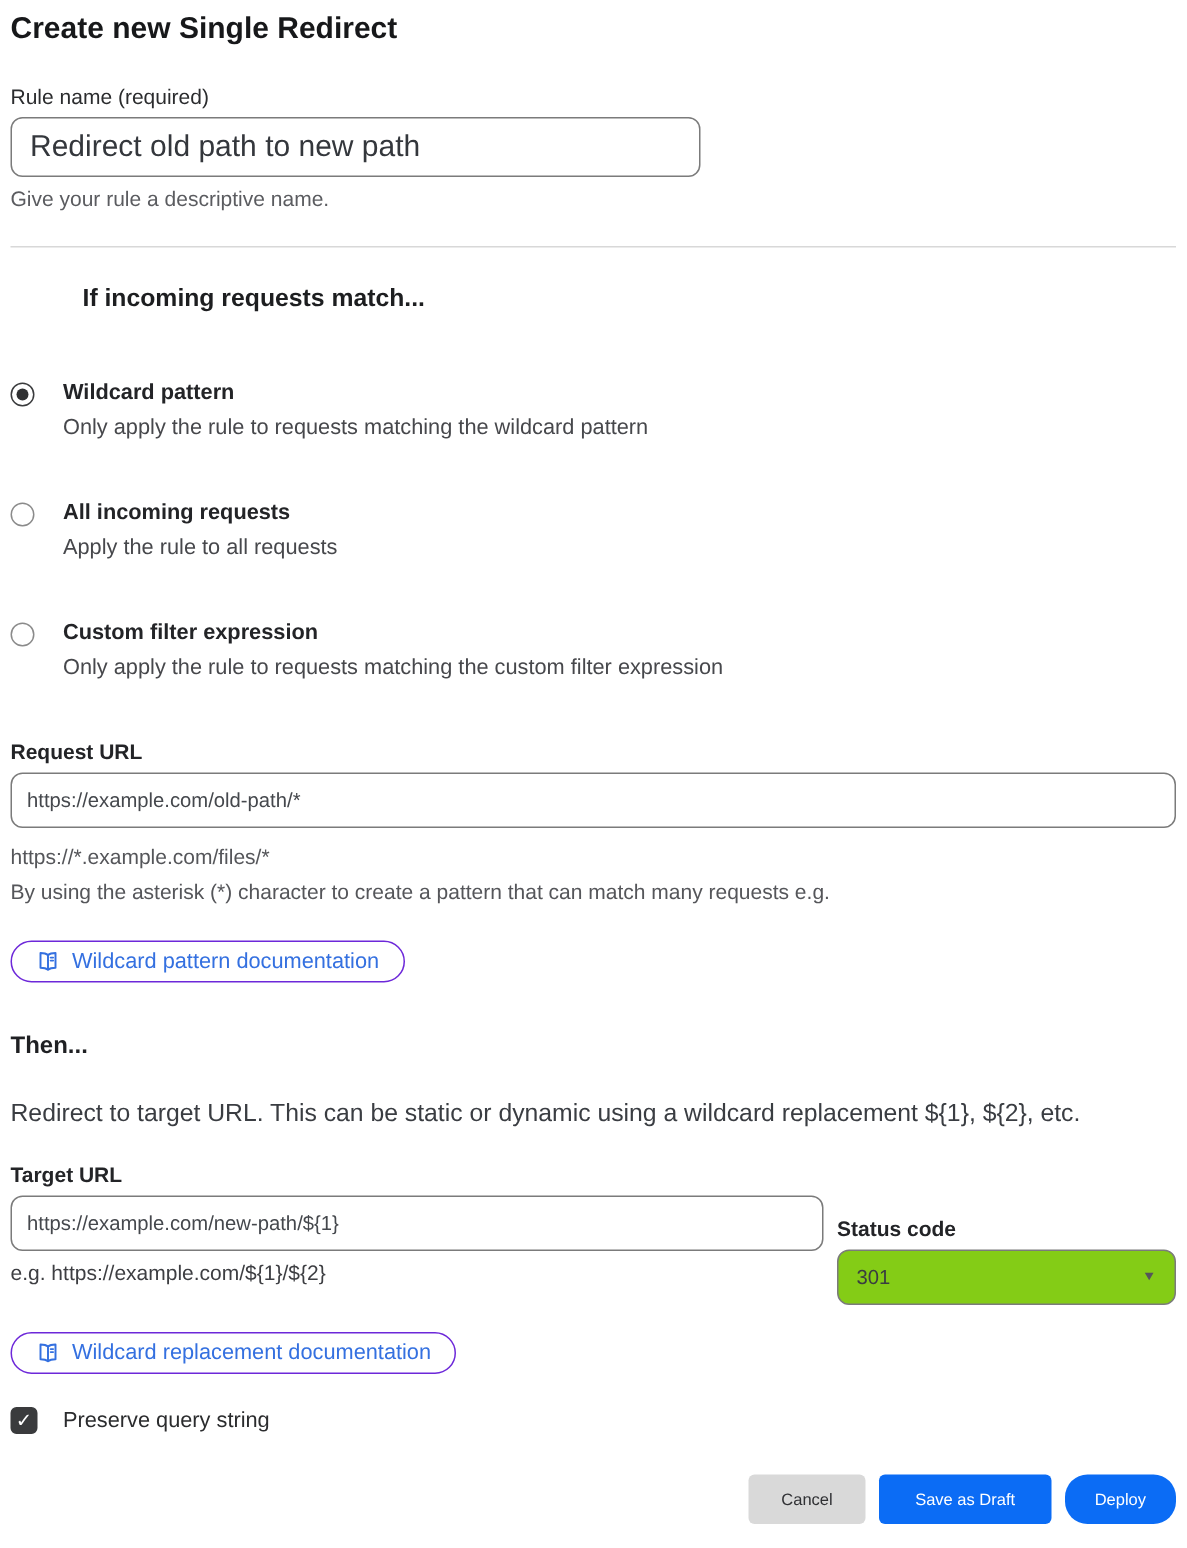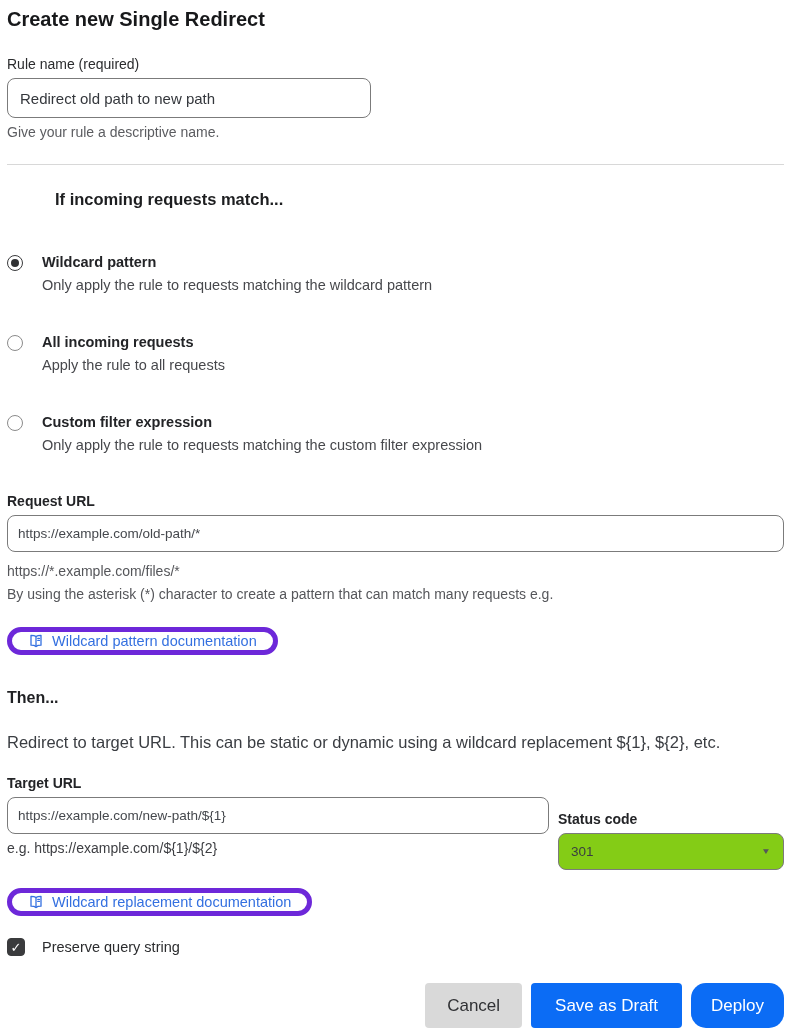--- a/index.html
+++ b/index.html
@@ -11,23 +11,23 @@
   }
   .page { padding: 6px 7px 0 7px; }
 
   .page-title { font-size: 20px; font-weight: 700; color: #17181a; margin-top: 2px; }
 
   .field-label { font-size: 14px; color: #2b2c2e; margin-top: 25px; }
   .field-label.bold { font-weight: 700; font-size: 14px; color: #232427; }
 
   .text-input {
     display: block; margin-top: 6px;
-    height: 40px; width: 364px;
+    height: 40px; width: 460px;
     border: 1px solid #7b7b7b; border-radius: 8px;
-    padding: 0 12px; font-size: 15px; color: #34373c;
+    padding: 0 12px; font-size: 20px; color: #34373c;
     font-family: "Liberation Sans", sans-serif;
     background: #fff; outline: none;
   }
   .text-input.full { width: 100%; height: 37px; font-size: 13.5px; color: #45484d; padding-left: 10px; }
 
   .helper-text { font-size: 14px; color: #5b5c60; margin-top: 6px; }
 
   hr.divider { border: none; border-top: 1px solid #d8d8d8; margin-top: 24px; }
 
   .section-heading { font-size: 16.5px; font-weight: 700; color: #1d1e20; margin-top: 25px; margin-left: 48px; }
@@ -47,21 +47,21 @@
   .radio-texts { margin-left: 19px; }
   .radio-label { font-size: 14.5px; font-weight: 700; color: #232427; line-height: 19px; }
   .radio-desc { font-size: 14.5px; color: #47484c; line-height: 19px; margin-top: 4px; }
 
   .helper-block { margin-top: 8px; }
   .helper-block div { font-size: 14px; color: #55565a; line-height: 23px; }
 
   .doc-pill {
     display: inline-flex; align-items: center; gap: 8px;
     margin-top: 21px; padding: 0 16px; height: 28px;
-    border: 5px solid #6d28d9; border-radius: 999px;
+    border: 1px solid #6d28d9; border-radius: 999px;
     background: #fff; color: #3470e0; font-size: 14.5px;
     font-family: "Liberation Sans", sans-serif; cursor: pointer;
   }
   .doc-pill svg { display: block; }
 
   .then-heading { margin-top: 34px; font-size: 16px; font-weight: 700; }
   .then-intro { margin-top: 24px; font-size: 16.5px; color: #3a3d42; line-height: 22px; }
 
   .two-col { display: flex; gap: 9px; }
   .col-target { flex: 1 1 auto; }
@@ -81,22 +81,22 @@
     width: 18px; height: 18px; border-radius: 4px;
     border: 1px solid #8b8b8b; background: #fff;
     display: flex; align-items: center; justify-content: center;
     color: #fff; font-size: 13px; font-weight: 700;
   }
   .checkbox-row.checked .checkbox-box { background: #3a3b3d; border-color: #3a3b3d; }
   .checkbox-label { margin-left: 17px; font-size: 14.5px; color: #2b2c2e; }
 
   .footer { display: flex; justify-content: flex-end; gap: 9px; margin-top: 27px; }
   .btn {
-    height: 45px; border: none; border-radius: 4px;
-    font-size: 17px; font-family: "Liberation Sans", sans-serif;
+    height: 33px; border: none; border-radius: 4px;
+    font-size: 11px; font-family: "Liberation Sans", sans-serif;
     padding: 0 18px; cursor: pointer;
   }
   .btn-cancel { background: #d9d9d9; color: #303134; padding: 0 22px; }
   .btn-primary { background: #0b6cf5; color: #ffffff; }
   .btn-draft { padding: 0 24px; }
   .btn-deploy { padding: 0 20px; border-radius: 15px; }
 </style>
 </head>
 <body>
 

